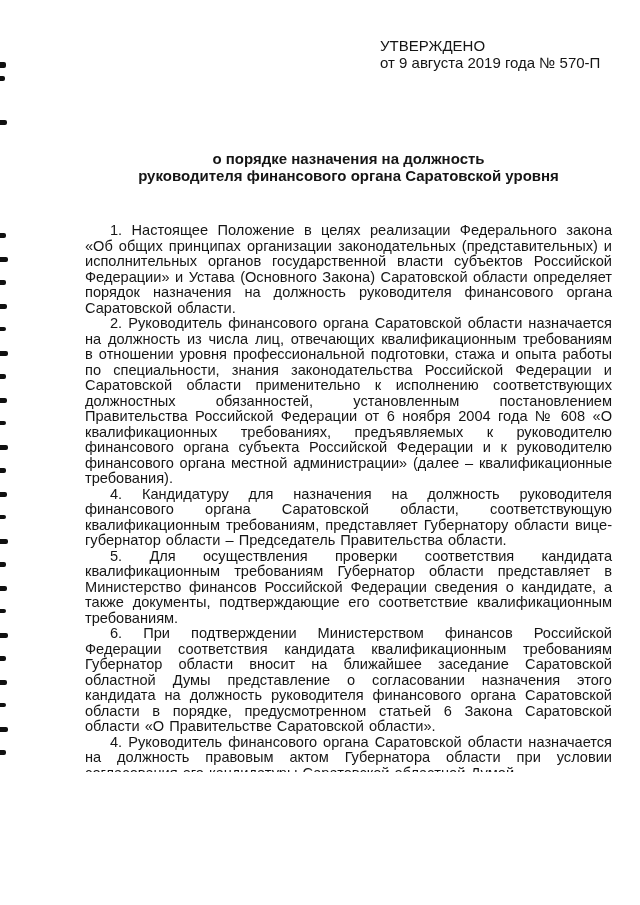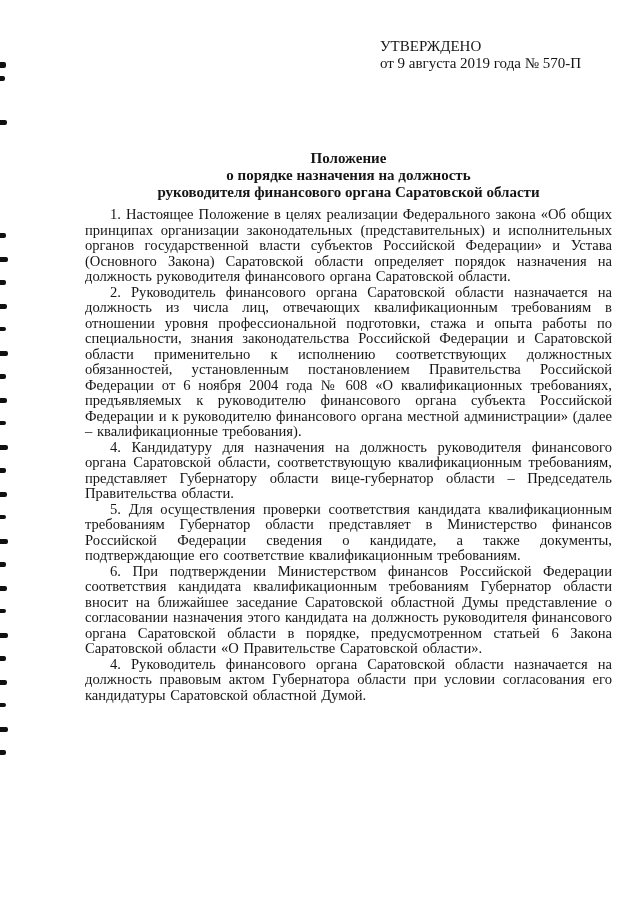--- a/index.html
+++ b/index.html
@@ -5,21 +5,21 @@
   html, body {
     margin: 0;
     padding: 0;
     background: #ffffff;
   }
   .page {
     position: relative;
     width: 640px;
     height: 772px;
     background: #ffffff;
-    font-family: Liberation Serif, serif;
+    font-family: Liberation Sans, sans-serif;
     color: #151515;
     overflow: hidden;
   }
   
   .approval {
     position: absolute;
     left: 380px;
     top: 38px;
     width: 240px;
     font-size: 15px;
@@ -35,21 +35,21 @@
     text-align: center;
     font-weight: bold;
     font-size: 15px;
     line-height: 17px;
   }
   
   .body-text {
     position: absolute;
     left: 85px;
     right: 28px;
-    top: 207px;
+    top: 223px;
     font-size: 14.6px;
     line-height: 15.5px;
     text-align: justify;
     word-spacing: 1px;
   }
   .body-text p {
     margin: 0;
     text-indent: 25px;
   }
   
@@ -73,23 +73,22 @@
 <body>
 
 <div class="page">
 
   <div class="approval">
     <div>УТВЕРЖДЕНО</div>
     <div>от 9 августа 2019 года № 570-П</div>
   </div>
 
   <div class="doc-title">
-    <div>Положение</div>
     <div>о порядке назначения на должность</div>
-    <div>руководителя финансового органа Саратовской области</div>
+    <div>руководителя финансового органа Саратовской уровня</div>
   </div>
 
   <div class="body-text">
     <p>1. Настоящее Положение в целях реализации Федерального закона «Об общих принципах организации законодательных (представительных) и исполнительных органов государственной власти субъектов Российской Федерации» и Устава (Основного Закона) Саратовской области определяет порядок назначения на должность руководителя финансового органа Саратовской области.</p>
     <p>2. Руководитель финансового органа Саратовской области назначается на должность из числа лиц, отвечающих квалификационным требованиям в отношении уровня профессиональной подготовки, стажа и опыта работы по специальности, знания законодательства Российской Федерации и Саратовской области применительно к исполнению соответствующих должностных обязанностей, установленным постановлением Правительства Российской Федерации от 6 ноября 2004 года № 608 «О квалификационных требованиях, предъявляемых к руководителю финансового органа субъекта Российской Федерации и к руководителю финансового органа местной администрации» (далее – квалификационные требования).</p>
     <p>4. Кандидатуру для назначения на должность руководителя финансового органа Саратовской области, соответствующую квалификационным требованиям, представляет Губернатору области вице-губернатор области – Председатель Правительства области.</p>
     <p>5. Для осуществления проверки соответствия кандидата квалификационным требованиям Губернатор области представляет в Министерство финансов Российской Федерации сведения о кандидате, а также документы, подтверждающие его соответствие квалификационным требованиям.</p>
     <p>6. При подтверждении Министерством финансов Российской Федерации соответствия кандидата квалификационным требованиям Губернатор области вносит на ближайшее заседание Саратовской областной Думы представление о согласовании назначения этого кандидата на должность руководителя финансового органа Саратовской области в порядке, предусмотренном статьей 6 Закона Саратовской области «О Правительстве Саратовской области».</p>
     <p>4. Руководитель финансового органа Саратовской области назначается на должность правовым актом Губернатора области при условии согласования его кандидатуры Саратовской областной Думой.</p>
   </div>

